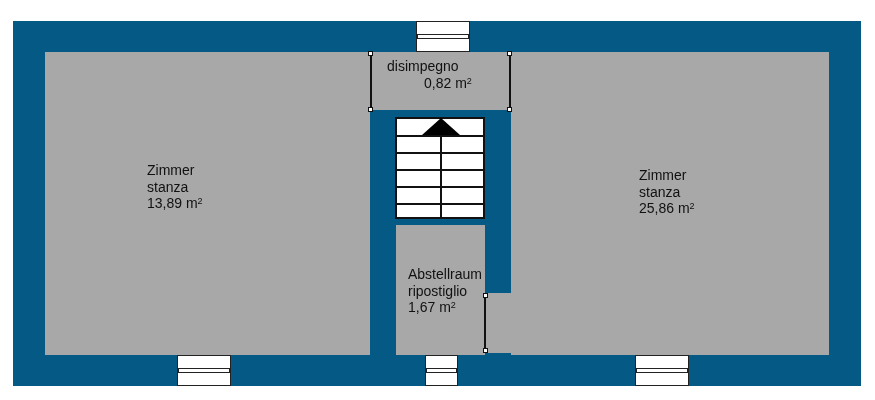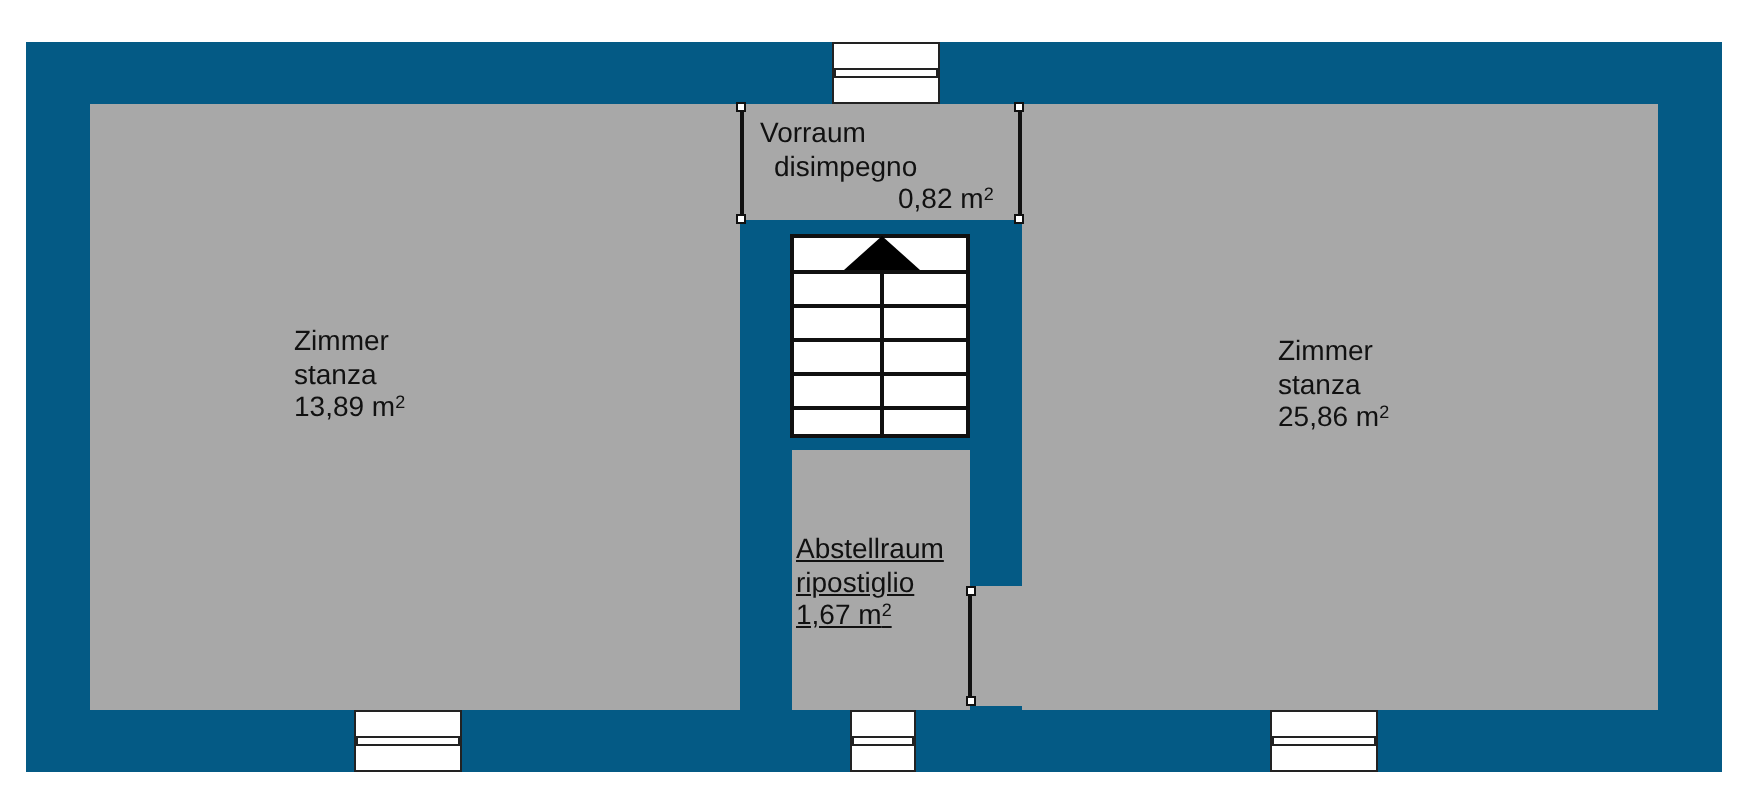--- a/index.html
+++ b/index.html
@@ -67,26 +67,25 @@
     <div class="sill"></div>
   </div>
 
 <div class="label" style="left:147px;top:162px;">
   <div>Zimmer</div>
   <div>stanza</div>
   <div><span>13,89 m</span><sup>2</sup></div>
 </div>
 
 <div class="label" style="left:380px;top:58px;">
-  <div>Vorraum</div>
   <div style="margin-left:7px;">disimpegno</div>
-  <div style="margin-left:69px;text-align:right;"><span>0,82 m</span><sup>2</sup></div>
+  <div style="margin-left:44px;text-align:right;"><span>0,82 m</span><sup>2</sup></div>
 </div>
 
-<div class="label" style="left:398px;top:266px;text-decoration:underline;">
+<div class="label" style="left:408px;top:266px;">
   <div>Abstellraum</div>
   <div>ripostiglio</div>
   <div style=""><span>1,67 m</span><sup>2</sup></div>
 </div>
 
 <div class="label" style="left:639px;top:167px;">
   <div>Zimmer</div>
   <div>stanza</div>
   <div><span>25,86 m</span><sup>2</sup></div>
 </div>

